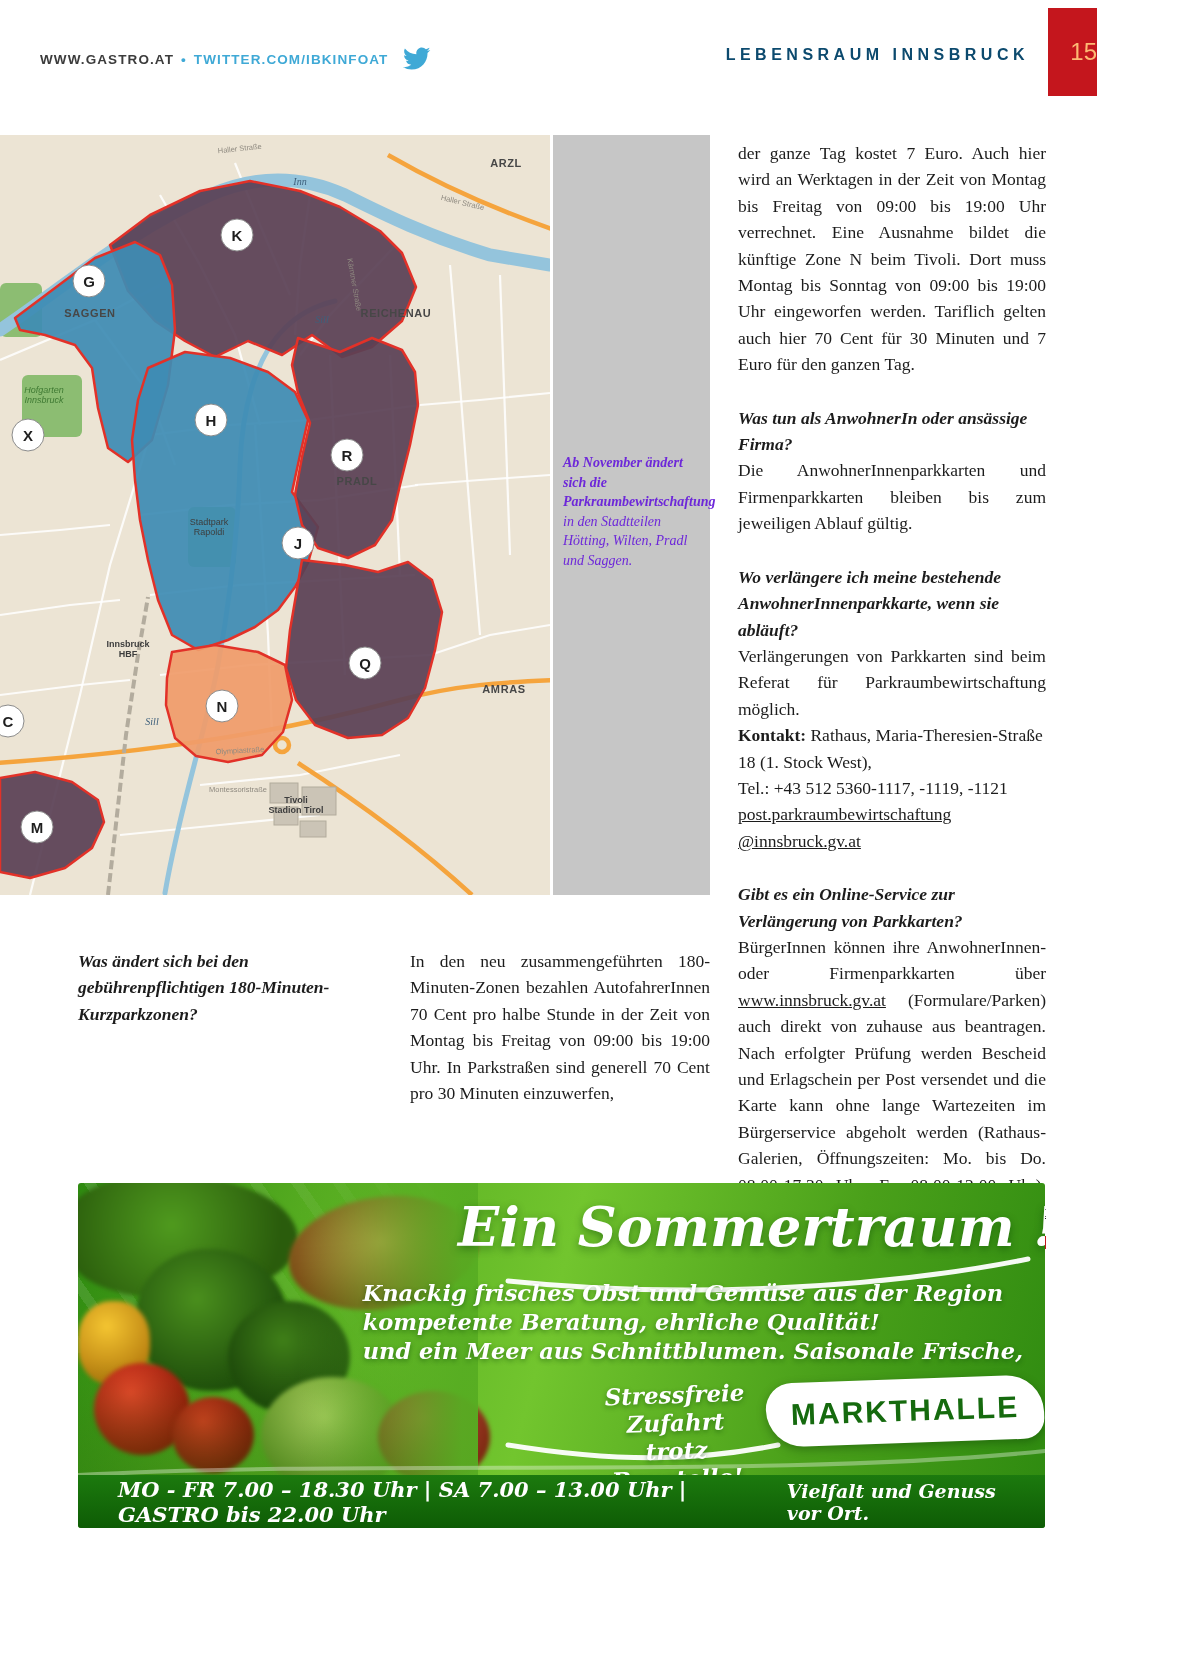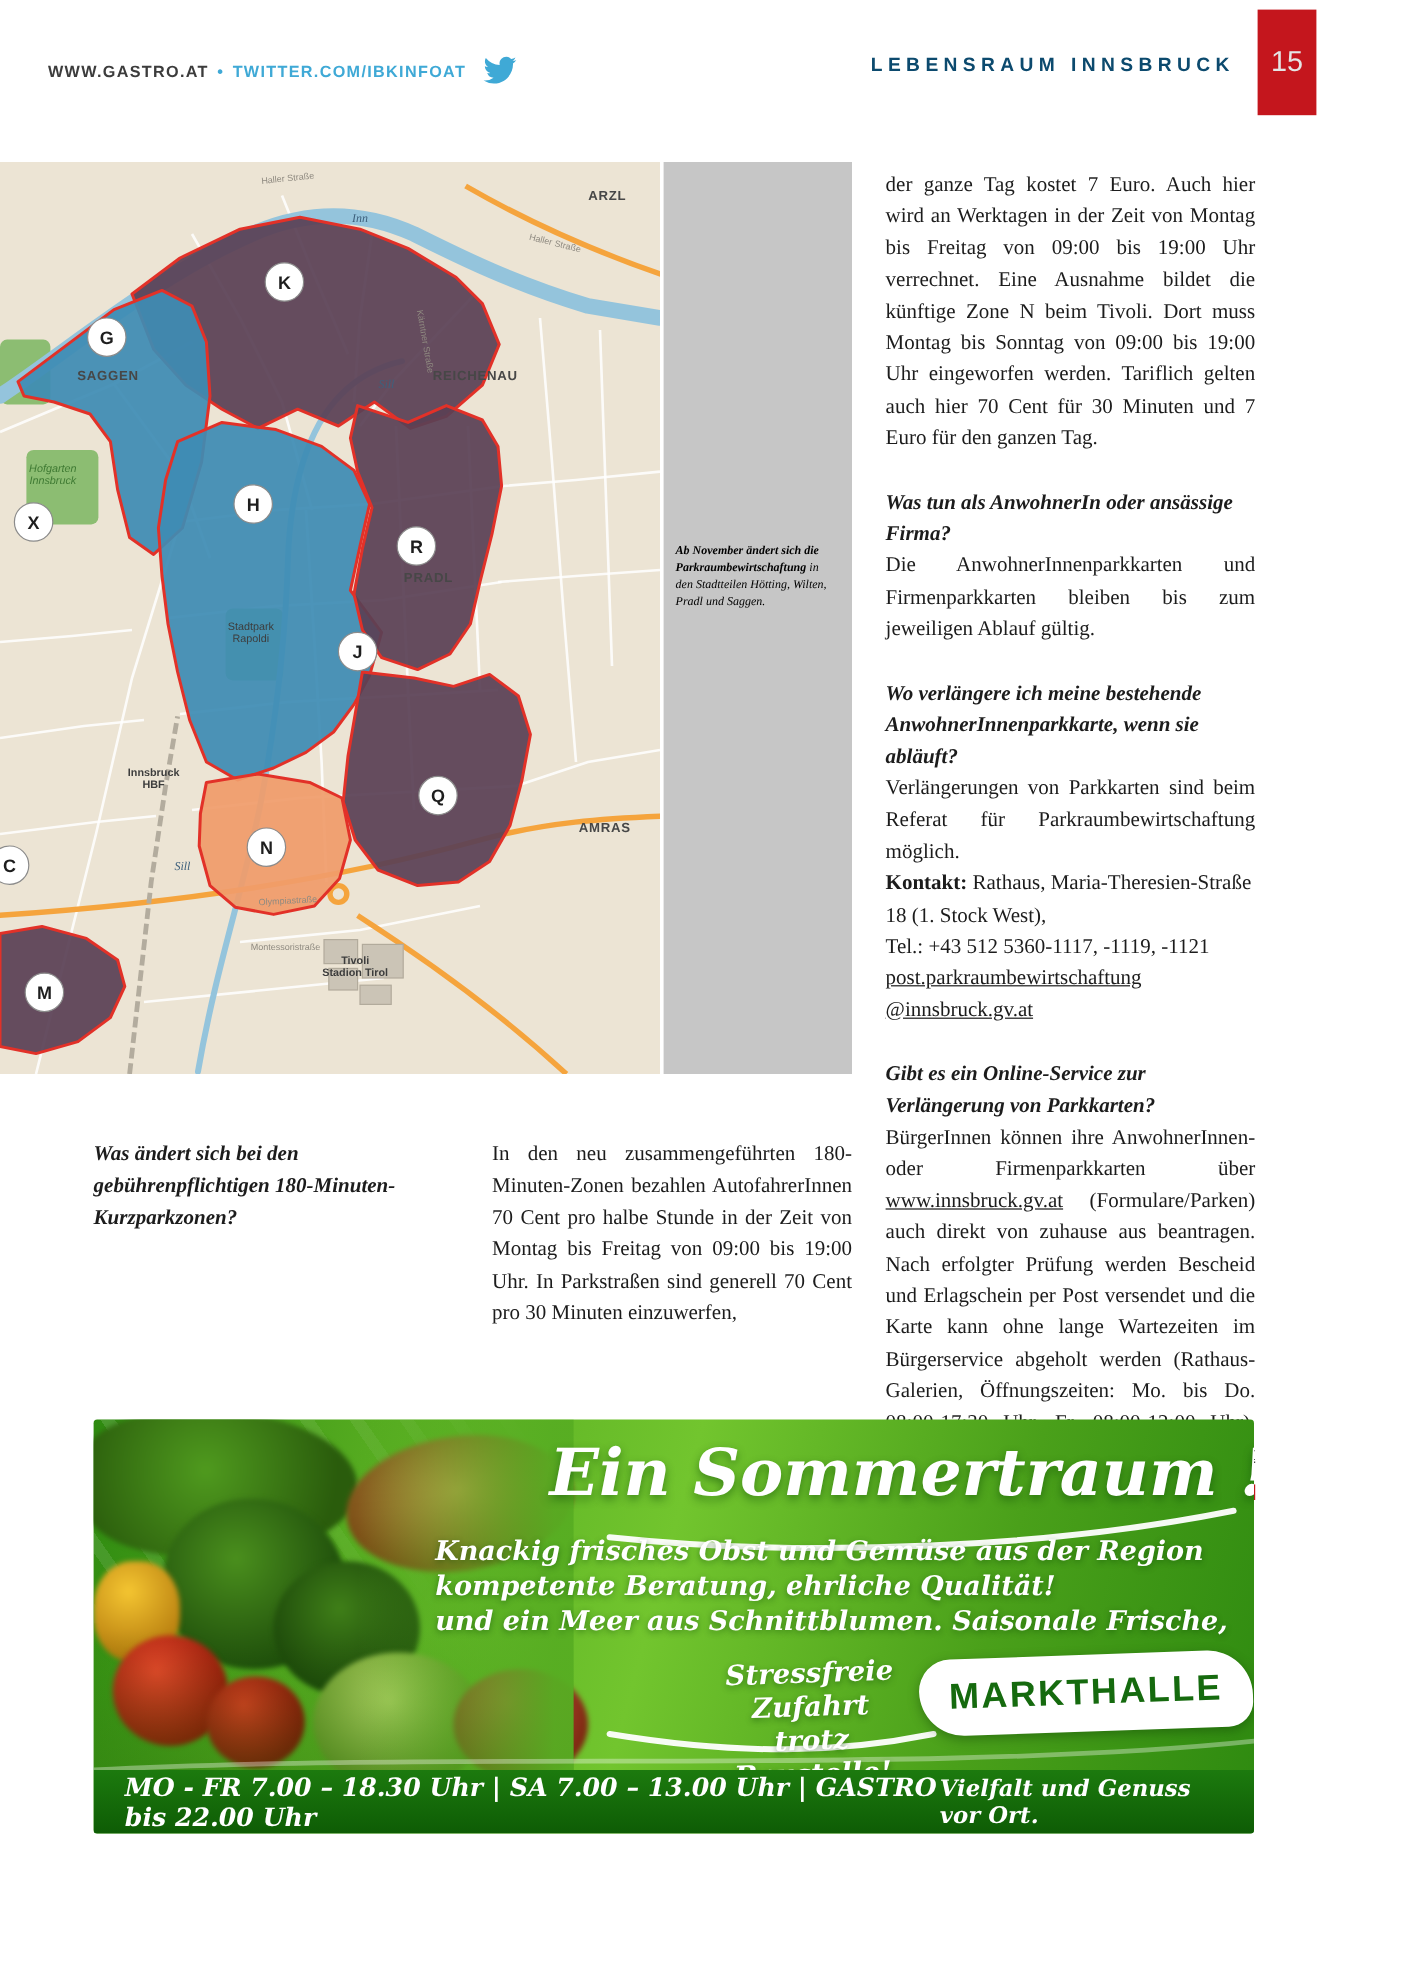--- a/index.html
+++ b/index.html
@@ -9,21 +9,21 @@
 
   
   .masthead{position:absolute;inset:0 0 auto 0;height:110px;font-family:"Liberation Sans",sans-serif}
   .mast-left{position:absolute;left:40px;top:44px;display:flex;align-items:center;gap:7px;
              font-size:13.5px;font-weight:bold;letter-spacing:1.1px;color:#3c3c3c}
   .mast-left .dot,.mast-left .tw{color:var(--link-blue)}
   .bird{width:30px;height:30px;margin-left:6px;color:var(--link-blue)}
   .mast-right{position:absolute;right:152px;top:46px;font-size:16px;font-weight:bold;
               letter-spacing:4.5px;color:#0c4a6e}
   .pagebox{position:absolute;left:1048px;top:8px;width:49px;height:88px;background:var(--page-red);
-           color:#e5e5e5;display:flex;align-items:center;justify-content:center;font-size:24px}
+           color:#fdba74;display:flex;align-items:center;justify-content:flex-end;font-size:24px}
 
   
   .map-block{position:absolute;left:0;top:135px;width:710px;height:760px}
   .citymap{position:absolute;left:0;top:0;width:550px;height:760px;display:block}
   .map-bg{fill:var(--map-bg)}
   .streets path{stroke:#fff;stroke-width:2.2;fill:none;opacity:.85}
   .parks rect{fill:var(--park-green)}
   .river{fill:none;stroke:var(--river-blue);stroke-linecap:round}
   .inn{stroke-width:13}
   .sill-river{stroke-width:5}
@@ -37,22 +37,22 @@
   .district{font:bold 11px "Liberation Sans",sans-serif;fill:#474747;letter-spacing:.6px}
   .place{font:9px "Liberation Sans",sans-serif;fill:#3d3d3d}
   .place-bold{font:bold 9px "Liberation Sans",sans-serif;fill:#3d3d3d}
   .park-label{font:italic 9px "Liberation Sans",sans-serif;fill:#3f7a33}
   .water{font:italic 10px "Liberation Serif",serif;fill:#3e607c}
   .street-label{font:7.5px "Liberation Sans",sans-serif;fill:#8f8a80}
   .marker{fill:#fff;stroke:#8b8b8b;stroke-width:1}
   .marker-letter{font:bold 15px "Liberation Sans",sans-serif;fill:#1e1e1e}
 
   .caption-bar{position:absolute;left:553px;top:0;width:157px;height:760px;background:var(--caption-gray)}
-  .caption-text{position:absolute;top:318px;left:10px;right:11px;font-size:10px;line-height:1.4;
-                font-style:italic;color:#000000}
+  .caption-text{position:absolute;top:318px;left:10px;right:11px;font-size:14px;line-height:1.4;
+                font-style:italic;color:#6d28d9}
   .caption-text .lead{font-weight:bold}
 
   
   .col{position:absolute;font-size:17.5px;line-height:26.4px;text-align:justify;
        hyphens:auto;-webkit-hyphens:auto}
   .right-col{left:738px;top:140px;width:308px}
   .left-col{left:78px;top:948px;width:306px}
   .mid-col{left:410px;top:948px;width:300px}
   .col h3{font-size:17.5px;font-style:italic;font-weight:bold;margin:27px 0 0 0;text-align:left;line-height:26.4px}
   .col h3.first{margin-top:0}
@@ -107,21 +107,21 @@
       font-family:"DejaVu Serif",serif;font-style:italic;font-weight:bold;font-size:23px;line-height:28px;
       transform:rotate(-2deg);text-shadow:0 2px 5px rgba(0,60,0,.45)}
   .ad-logo{position:absolute;left:688px;top:196px;width:278px;height:64px;background:#fff;
       border-radius:38px 54px 30px 54px;display:flex;align-items:center;justify-content:center;
       transform:rotate(-2deg);box-shadow:0 3px 10px rgba(0,40,0,.35)}
   .ad-logo span{font-family:"Liberation Sans",sans-serif;font-weight:bold;font-size:30px;
       letter-spacing:2px;color:var(--brand-green)}
   .ad-bottom{position:absolute;left:0;right:0;bottom:0;height:53px;
       background:linear-gradient(180deg,#1c7a0e,#0e5c05);display:flex;align-items:center;
       justify-content:space-between;color:#fff;font-family:"DejaVu Serif",serif;font-style:italic;font-weight:bold}
-  .hours{margin-left:26px;font-size:21px}
+  .hours{margin-left:40px;font-size:21px}
   .tagline{margin-right:22px;font-size:19px}
 </style>
 </head>
 <body>
 
 <div class="page">
 
   <header class="masthead">
     <div class="mast-left">
       <span>WWW.GASTRO.AT</span>

